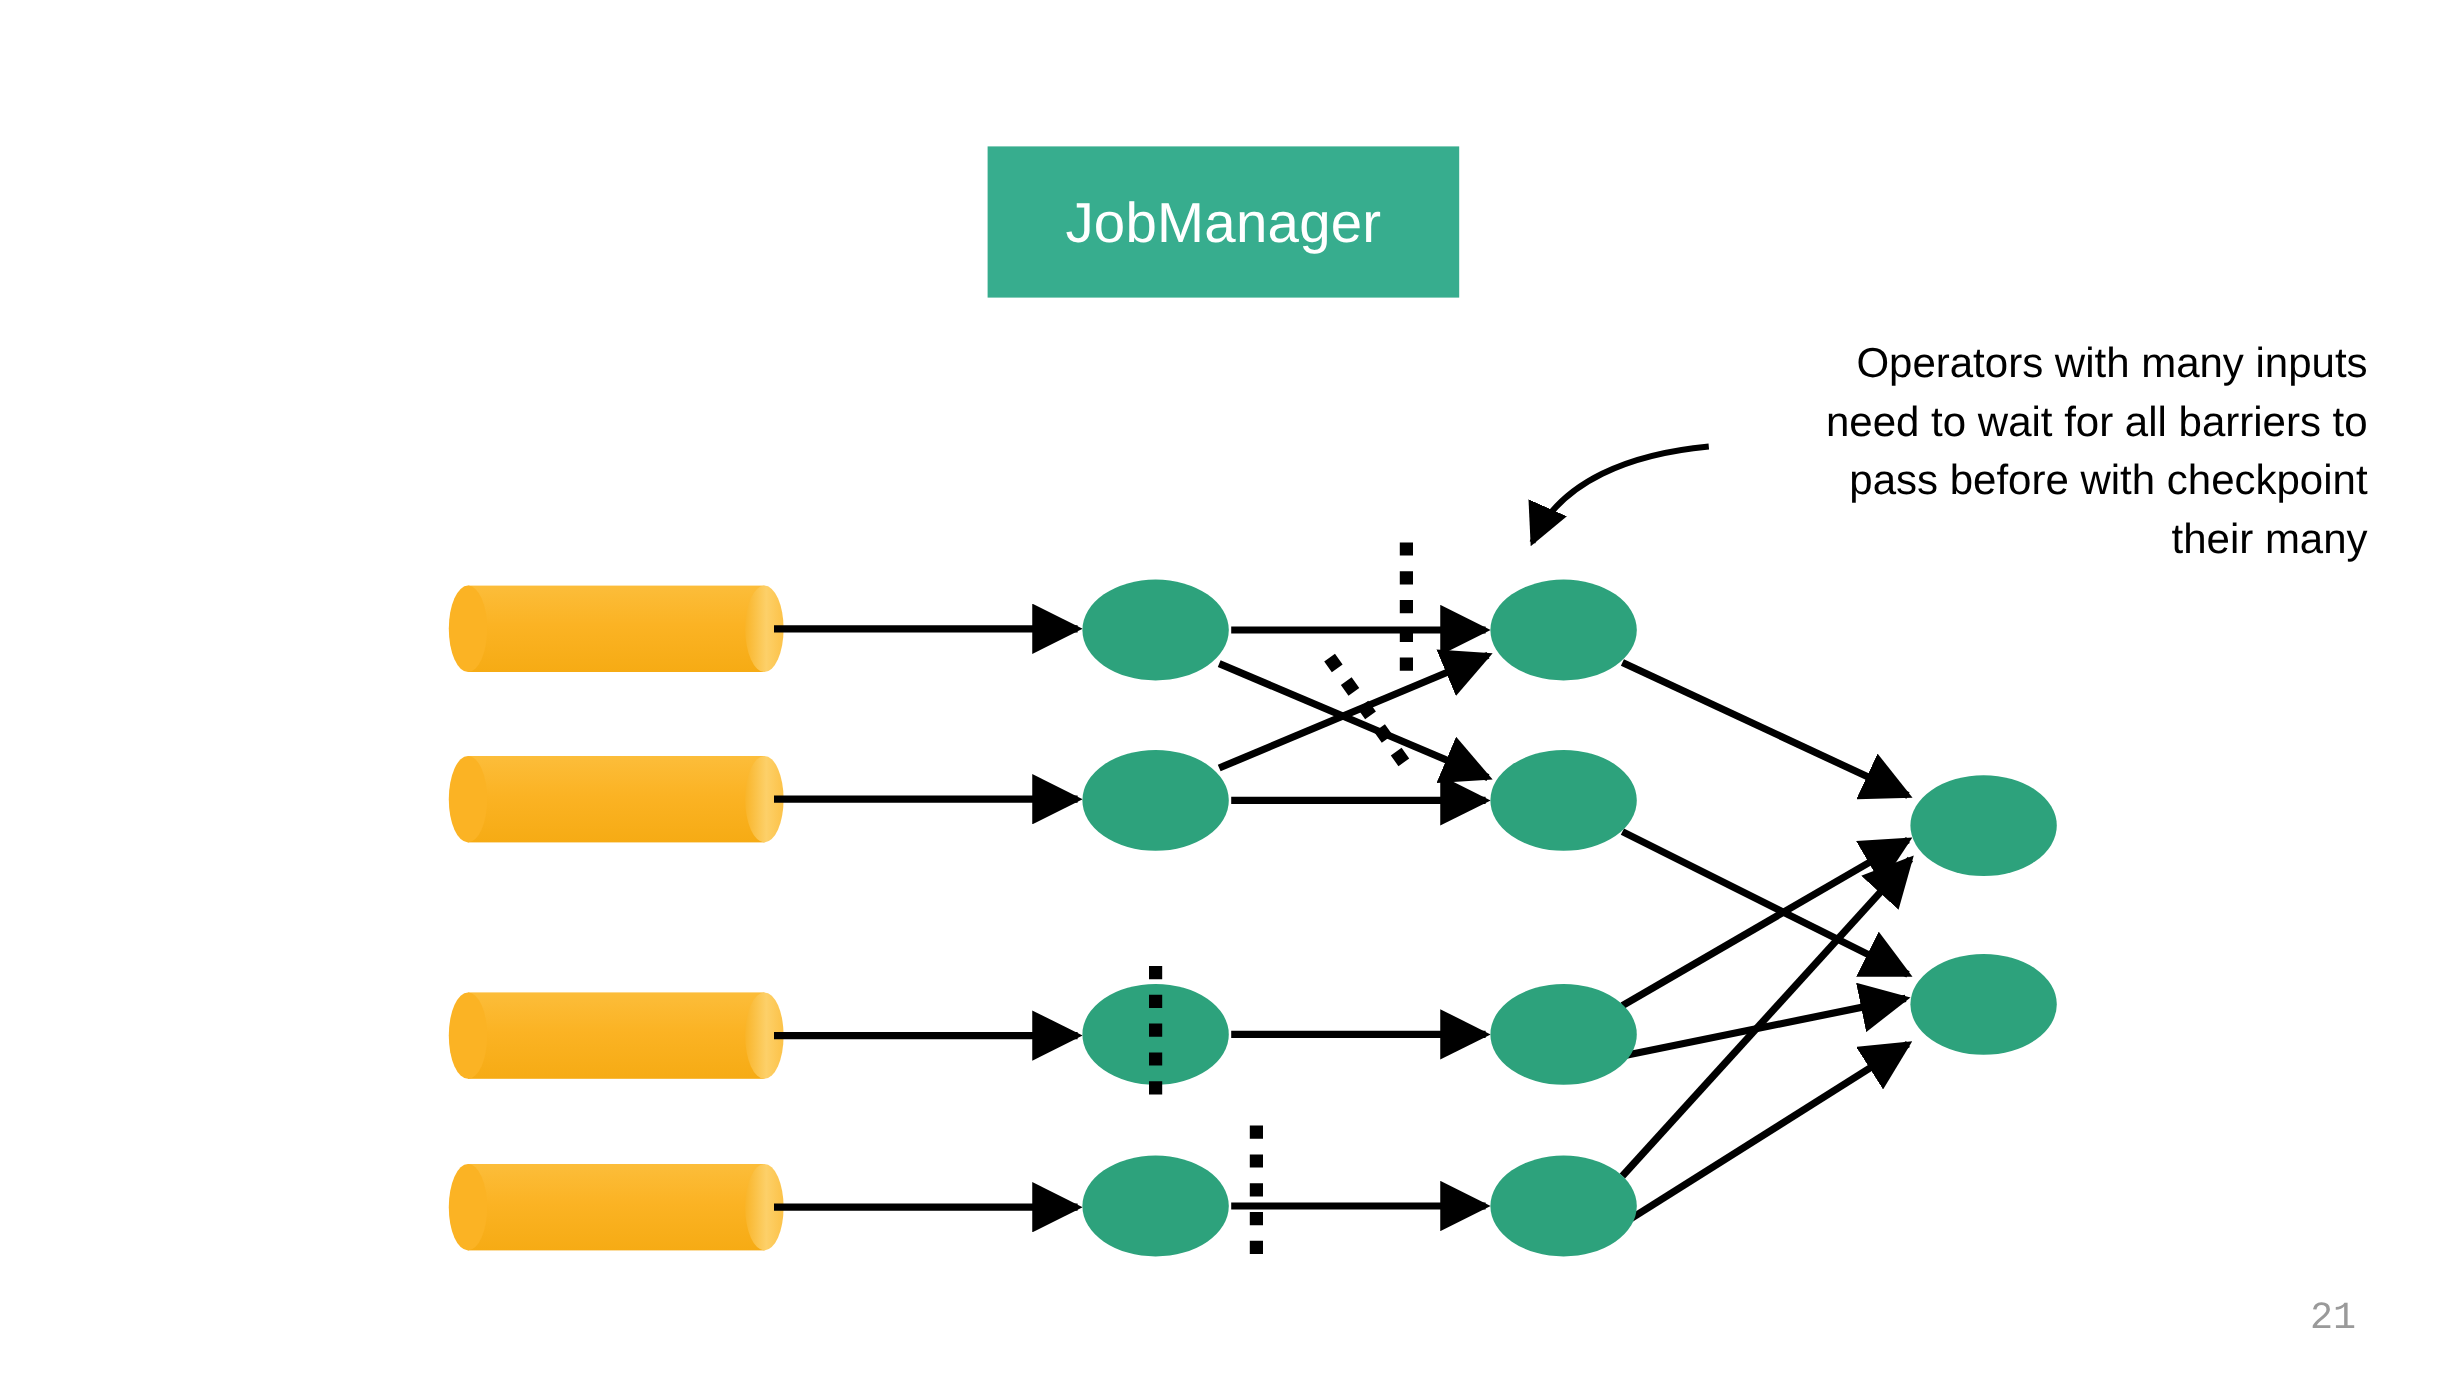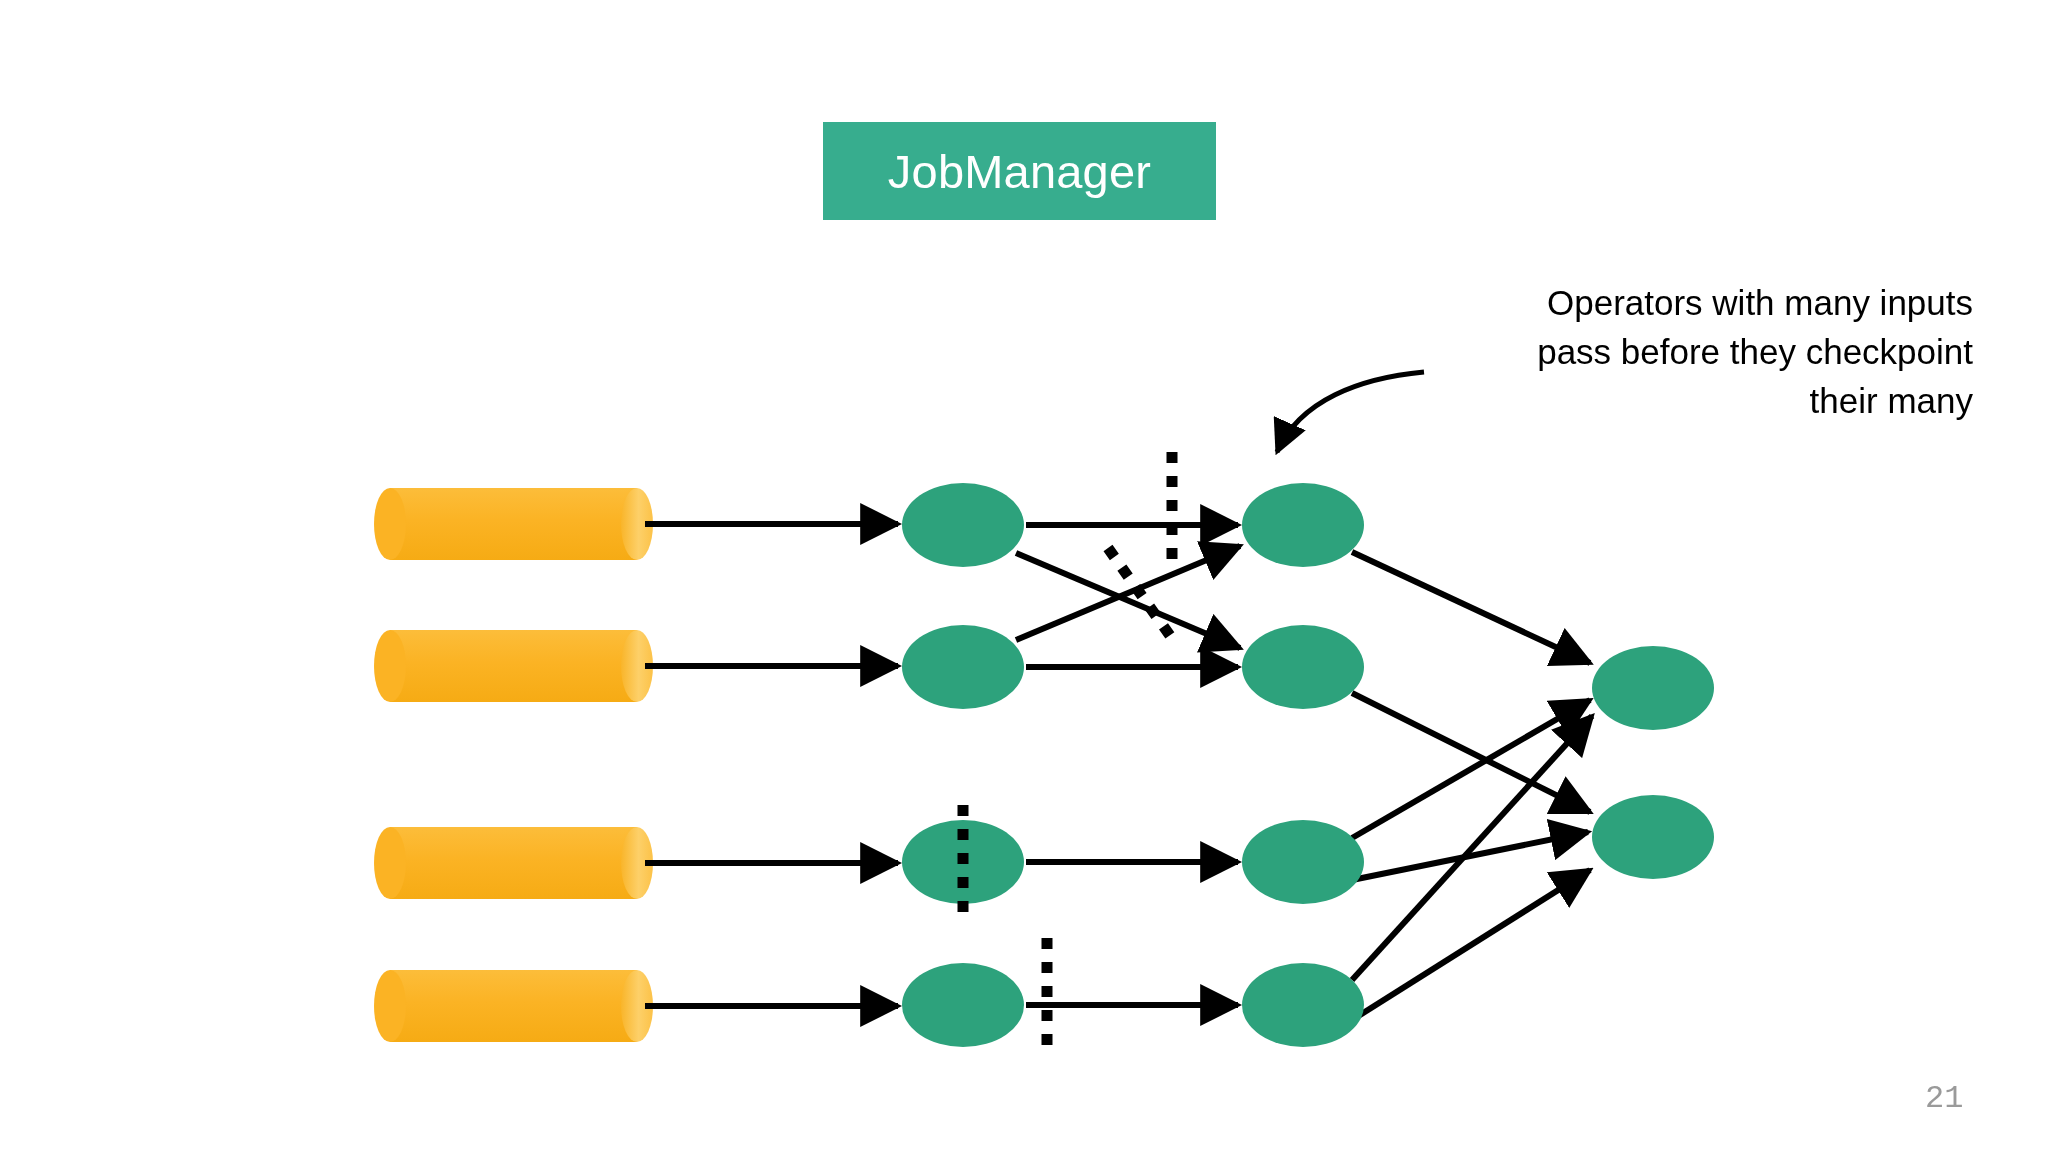--- a/index.html
+++ b/index.html
@@ -2,21 +2,21 @@
 <html><head>
 <meta charset="utf-8">
 <style>
   html,body{margin:0;padding:0;background:#ffffff;}
   body{width:2048px;height:1152px;overflow:hidden;
        font-family:"Liberation Sans",sans-serif;}
   #slide{position:relative;width:2048px;height:1152px;background:#ffffff;}
 
   
   #jobmanager-box{
-    position:absolute;left:823px;top:122px;width:393px;height:98px;
+    position:absolute;left:823px;top:122px;width:393px;height:126px;
     background:#37ad8e;display:flex;align-items:center;justify-content:center;
   }
   #jobmanager-label{
     color:#ffffff;font-size:47px;font-weight:400;letter-spacing:.2px;
     font-family:"Liberation Sans",sans-serif;white-space:nowrap;
   }
 
   
   #annotation{
     position:absolute;left:1433px;top:278px;width:540px;
@@ -130,19 +130,20 @@
 
     <path d="M 1424 372 C 1360 378 1300 400 1277 452" stroke="#000000" stroke-width="5" fill="none" marker-end="url(#arrow)"></path>
   </svg>
 
   <div id="jobmanager-box">
     <span id="jobmanager-label">JobManager</span>
   </div>
 
   <div id="annotation">
     <span class="ln">Operators with many inputs</span>
-    <span class="ln">pass before they checkpoint</span>
+    <span class="ln">need to wait for all barriers to</span>
+    <span class="ln">pass before with checkpoint</span>
     <span class="ln">their many</span>
   </div>
 
   <div id="page-number">21</div>
 
 </div>
 
 </body></html>

